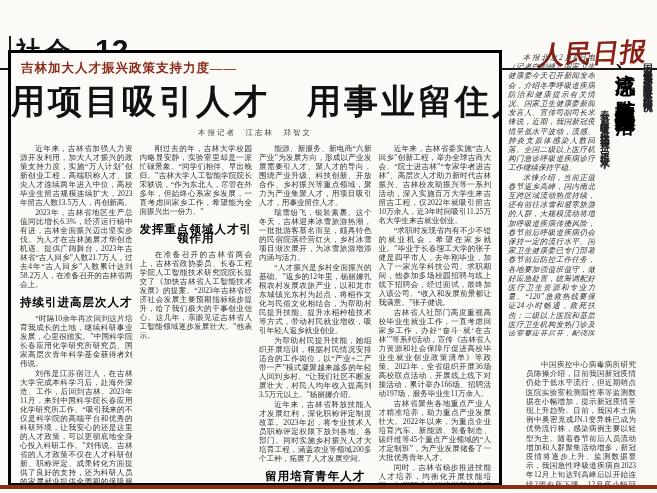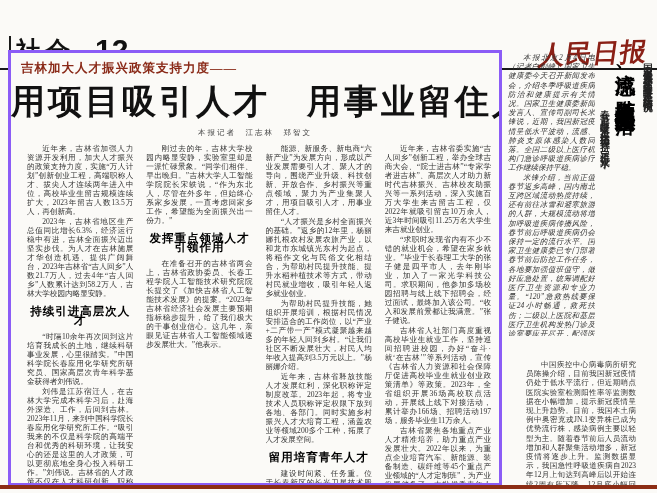--- a/index.html
+++ b/index.html
@@ -13,26 +13,26 @@
         font-family:"Liberation Sans","DejaVu Sans",sans-serif;color:#111;letter-spacing:4px;}
   #page-number{position:absolute;left:95px;top:9px;font-size:30px;font-weight:bold;
         font-family:"Liberation Sans","DejaVu Sans",sans-serif;color:#111;}
   #edition-date{position:absolute;left:140px;top:28px;font-size:8px;color:#222;font-weight:bold;}
   #masthead{position:absolute;right:10px;top:12px;font-size:26px;font-weight:bold;
         color:#8a2016;transform:skewX(-10deg) rotate(-2deg);
         font-family:"Liberation Serif","DejaVu Serif",serif;letter-spacing:1px;}
   #header-rule{position:absolute;left:0;top:44px;width:657px;height:2px;background:#1a1a1a;}
   
   #main-box{position:absolute;left:8px;top:50px;width:494px;height:436px;
-        border:3px solid #8b5cf6;background:#fbfaf7;box-sizing:border-box;overflow:hidden;}
+        border:3px solid #000000;background:#fbfaf7;box-sizing:border-box;overflow:hidden;}
   #kicker{margin:7px 0 0 10px;font-size:12.5px;font-weight:bold;color:#8a2a18;letter-spacing:1px;}
   #headline{margin:2px 0 0 0;text-align:right;font-size:34px;font-weight:bold;color:#111;
         font-family:"Liberation Sans","DejaVu Sans",sans-serif;letter-spacing:3px;white-space:nowrap;}
   #byline{text-align:center;font-size:7.5px;color:#444;margin-top:3px;letter-spacing:2px;}
-  #columns{display:flex;gap:13px;margin:6px 8px 0 16px;height:348px;overflow:hidden;}
+  #columns{display:flex;gap:7px;margin:6px 8px 0 9px;height:348px;overflow:hidden;}
   .col{width:116px;height:348px;overflow:hidden;font-size:7.6px;line-height:9px;
         text-align:justify;color:#333;}
   .col p{margin:0 0 1px 0;text-indent:2em;}
   .col .subhead{font-size:11.5px;font-weight:bold;text-align:center;text-indent:0;
         margin:9px 0 7px 0;color:#000;letter-spacing:1px;
         font-family:"Liberation Sans","DejaVu Sans",sans-serif;}
   
   #side{position:absolute;left:508px;top:50px;width:146px;height:440px;overflow:hidden;}
   #side-top{position:relative;height:288px;}
   #side-body-top{position:absolute;left:0;top:3px;width:87px;height:283px;overflow:hidden;
@@ -66,45 +66,46 @@
   </div>
 
   <div id="main-box">
     <div id="kicker">吉林加大人才振兴政策支持力度——</div>
     <div id="headline">用项目吸引人才　用事业留住人才</div>
     <div id="byline">本报记者　江志林　郑智文</div>
 
     <div id="columns">
       <div class="col">
         <p>近年来，吉林省加强人力资源开发利用，加大人才振兴的政策支持力度，实施“万人计划”创新创业工程，高端职称人才、拔尖人才连续两年进入中位，高校毕业生留吉规模连续扩大，2023年留吉人数13.5万人，再创新高。</p>
-        <p>2023年，吉林省地区生产总值同比增长6.3%，经济运行稳中有进，吉林全面振兴迈出坚实步伐。为人才在吉林施展才华创造机遇、提供广阔舞台，2023年吉林省“吉人回乡”人数21.7万人，过去4年“吉人回乡”人数累计达到58.2万人，吉林大学校园内略显安静。</p>
+        <p>2023年，吉林省地区生产总值同比增长6.3%，经济运行稳中有进，吉林全面振兴迈出坚实步伐。为人才在吉林施展才华创造机遇、提供广阔舞台，2023年吉林省“吉人回乡”人数21.7万人，过去4年“吉人回乡”人数累计达到58.2万人，在准备召开的吉林省两会上。</p>
         <p class="subhead">持续引进高层次人才</p>
         <p>“时隔10余年再次回到这片培育我成长的土地，继续科研事业发展，心里很踏实。”中国科学院长春应用化学研究所研究员、国家高层次青年科学基金获得者刘伟说。</p>
         <p>刘伟是江苏宿迁人，在吉林大学完成本科学习后，赴海外深造、工作，后回到吉林。2023年11月，来到中国科学院长春应用化学研究所工作。“吸引我来的不仅是科学院的高端平台和优秀的科研环境，让我安心的还是这里的人才政策，可以更彻底地全身心投入科研工作。”刘伟说。吉林省的人才政策不仅在人才科研创新、职称评定、成果转化方面提供了良好的支持，还为科研人员的家属就业提供全周期的保障服务。</p>
 
       </div>
       <div class="col">
         <p>刚过去的年，吉林大学校园内略显安静，实验室里却是一派忙碌景象。“同学们相伴、早出晚归。”吉林大学人工智能学院院长宋轶说，“作为东北人，尽管在外多年，但始终心系家乡发展，一直考虑回家乡工作，希望能为全面振兴出一份力。”</p>
         <p class="subhead">发挥重点领域人才引领作用</p>
         <p>在准备召开的吉林省两会上，吉林省政协委员、长春工程学院人工智能技术研究院院长提交了《加快吉林省人工智能技术发展》的提案。“2023年吉林省经济社会发展主要预期指标稳步提升，给了我们极大的干事创业信心。这几年，亲眼见证吉林省人工智能领域逐步发展壮大。”他表示。</p>
 
       </div>
       <div class="col">
         <p>能源、新服务、新电商“六新产业”为发展方向，形成以产业发展需要引人才、聚人才的导向，围绕产业升级、科技创新、开放合作、乡村振兴等重点领域，聚力为产业集聚人才，用项目吸引人才，用事业留住人才。</p>
+        <p>瑞雪纷飞，银装素裹。这个冬天，吉林迎来冰雪旅游热潮，一批批游客慕名而至，颇具特色的民宿院落经营红火，乡村冰雪项目渐次展开，为冰雪旅游增添内涵与活力。</p>
         <p>“人才振兴是乡村全面振兴的基础。”返乡的12年里，杨丽娜扎根农村发展农旅产业，以和龙市东城镇光东村为起点，将稻作文化与民俗文化相结合，为帮助村民提升技能、提升水稻种植技术等方式，带动村民就业增收，吸引年轻人返乡就业创业。</p>
         <p>为帮助村民提升技能，她组织开展培训，根据村民情况安排适合的工作岗位，以“产业+二产带一产”模式凝聚越来越多的年轻人回到乡村。“让我们社区不断发展壮大，村民人均年收入提高到3.5万元以上。”杨丽娜介绍。</p>
         <p>近年来，吉林省释放技能人才发展红利，深化职称评定制度改革。2023年起，将专业技术人员职称评定权限下放到各地、各部门。同时实施乡村振兴人才大培育工程，涵盖农业等领域200多个工种，拓展了人才发展空间。</p>
         <p class="subhead">留用培育青年人才</p>
         <p>建设时间紧、任务重。位于长春新区的长光卫星技术股份有限公司今年编制需求150人，收到简历总计1.4万份，一时间成为热点。</p>
 
       </div>
       <div class="col">
         <p>近年来，吉林省委实施“吉人回乡”创新工程，举办全球吉商大会、“院士进吉林”“专家学者进吉林”、高层次人才助力新时代吉林振兴、吉林校友助振兴等一系列活动，深入实施百万大学生来吉留吉工程，仅2022年就吸引留吉10万余人，近3年时间吸引11.25万名大学生来吉就业创业。</p>
         <p>“求职时发现省内有不少不错的就业机会，希望在家乡就业。”毕业于长春理工大学的张子健是四平市人，去年刚毕业，加入了一家光学科技公司。求职期间，他参加多场校园招聘与线上线下招聘会，经过面试，最终加入该公司。“收入和发展前景都让我满意。”张子健说。</p>
-        <p>吉林省人社部门高度重视高校毕业生就业工作，坚持巡回招聘进校园，办好“奋斗·就‘在吉林’”等系列活动，宣传《吉林省人力资源和社会保障厅促进高校毕业生就业创业政策清单》等政策。2023年，全省组织开展36场高校联点活动，开展线上线下对接活动，累计举办166场、招聘活动197场，服务毕业生11万余人。</p>
+        <p>吉林省人社部门高度重视高校毕业生就业工作，一直考虑回家乡工作，办好“奋斗·就‘在吉林’”等系列活动，宣传《吉林省人力资源和社会保障厅促进高校毕业生就业创业政策清单》等政策。2023年，全省组织开展36场高校联点活动，开展线上线下对接活动，累计举办166场、招聘活动197场，服务毕业生11万余人。</p>
         <p>吉林省聚焦各地重点产业人才精准培养，助力重点产业发展壮大。2022年以来，为重点企业培育汽车、新能源、装备制造、碳纤维等45个重点产业领域的“人才定制班”，为产业发展储备了一大批优秀青年人才。</p>
         <p>同时，吉林省稳步推进技能人才培养，均衡化开展技能培训，加强职业技能培训和创业培训。2023年，吉林省开展各类职业技能培训58.43万人次，新增职业技能等级认定22万人次。</p>
 
       </div>
     </div>
   </div>
 
   <div id="side">
     <div id="side-top">
       <div id="side-body-top">

